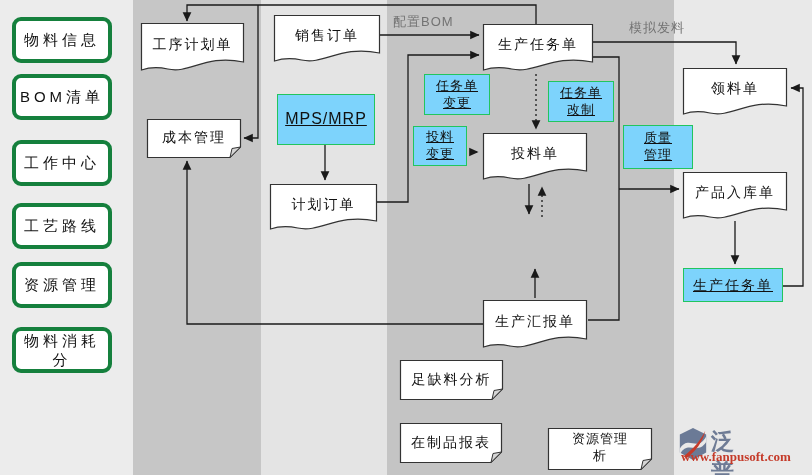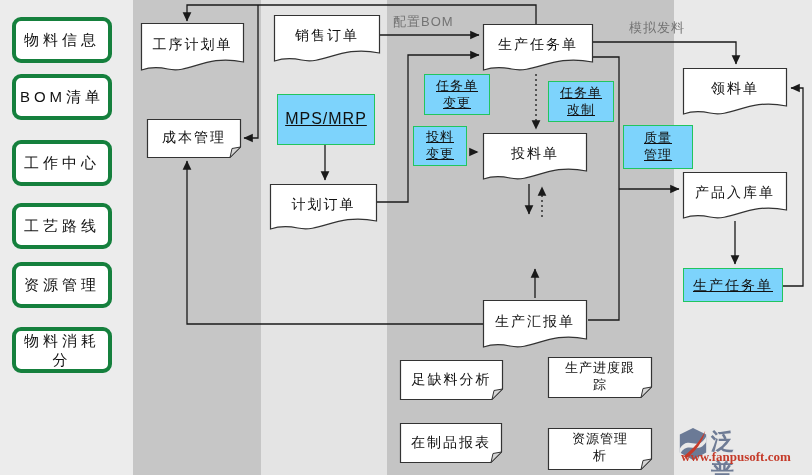--- a/index.html
+++ b/index.html
@@ -109,25 +109,20 @@
   <div class="node rect" style="left:683px;top:268px;width:98px;height:32px"><span class="lbl">生产任务单</span></div>
 
   <div class="node note" style="left:147px;top:119px;width:94px;height:39px"><svg class="shape" viewBox="0 0 94 39">
         <path d="M0.5,0.5 L93.5,0.5 L93.5,28 L83,38.5 L0.5,38.5 Z" fill="#fff" stroke="#333" stroke-width="1.2"></path>
         <path d="M83,38.5 L85,29.5 L93.5,28 Z" fill="#d6d6d6" stroke="#333" stroke-width="1"></path>
       </svg><span class="lbl">成本管理</span></div>
   <div class="node note" style="left:400px;top:358px;width:103px;height:44px"><svg class="shape" viewBox="0 0 103 40">
         <path d="M0.5,0.5 L102.5,0.5 L102.5,29 L92,39.5 L0.5,39.5 Z" fill="#fff" stroke="#333" stroke-width="1.2"></path>
         <path d="M92,39.5 L94,30.5 L102.5,29 Z" fill="#d6d6d6" stroke="#333" stroke-width="1"></path>
       </svg><span class="lbl">足缺料分析</span></div>
-  <div class="node note small" style="left:548px;top:357px;width:104px;height:41px"><svg class="shape" viewBox="0 0 104 41">
-        <path d="M0.5,0.5 L103.5,0.5 L103.5,30 L93,40.5 L0.5,40.5 Z" fill="#fff" stroke="#333" stroke-width="1.2"></path>
-        <path d="M93,40.5 L95,31.5 L103.5,30 Z" fill="#d6d6d6" stroke="#333" stroke-width="1"></path>
-      </svg><span class="lbl">生产进度跟
-踪</span></div>
   <div class="node note" style="left:400px;top:423px;width:102px;height:40px"><svg class="shape" viewBox="0 0 102 40">
         <path d="M0.5,0.5 L101.5,0.5 L101.5,29 L91,39.5 L0.5,39.5 Z" fill="#fff" stroke="#333" stroke-width="1.2"></path>
         <path d="M91,39.5 L93,30.5 L101.5,29 Z" fill="#d6d6d6" stroke="#333" stroke-width="1"></path>
       </svg><span class="lbl">在制品报表</span></div>
   <div class="node note small" style="left:548px;top:428px;width:104px;height:42px"><svg class="shape" viewBox="0 0 104 42">
         <path d="M0.5,0.5 L103.5,0.5 L103.5,31 L93,41.5 L0.5,41.5 Z" fill="#fff" stroke="#333" stroke-width="1.2"></path>
         <path d="M93,41.5 L95,32.5 L103.5,31 Z" fill="#d6d6d6" stroke="#333" stroke-width="1"></path>
       </svg><span class="lbl">资源管理
 析</span></div>
 

